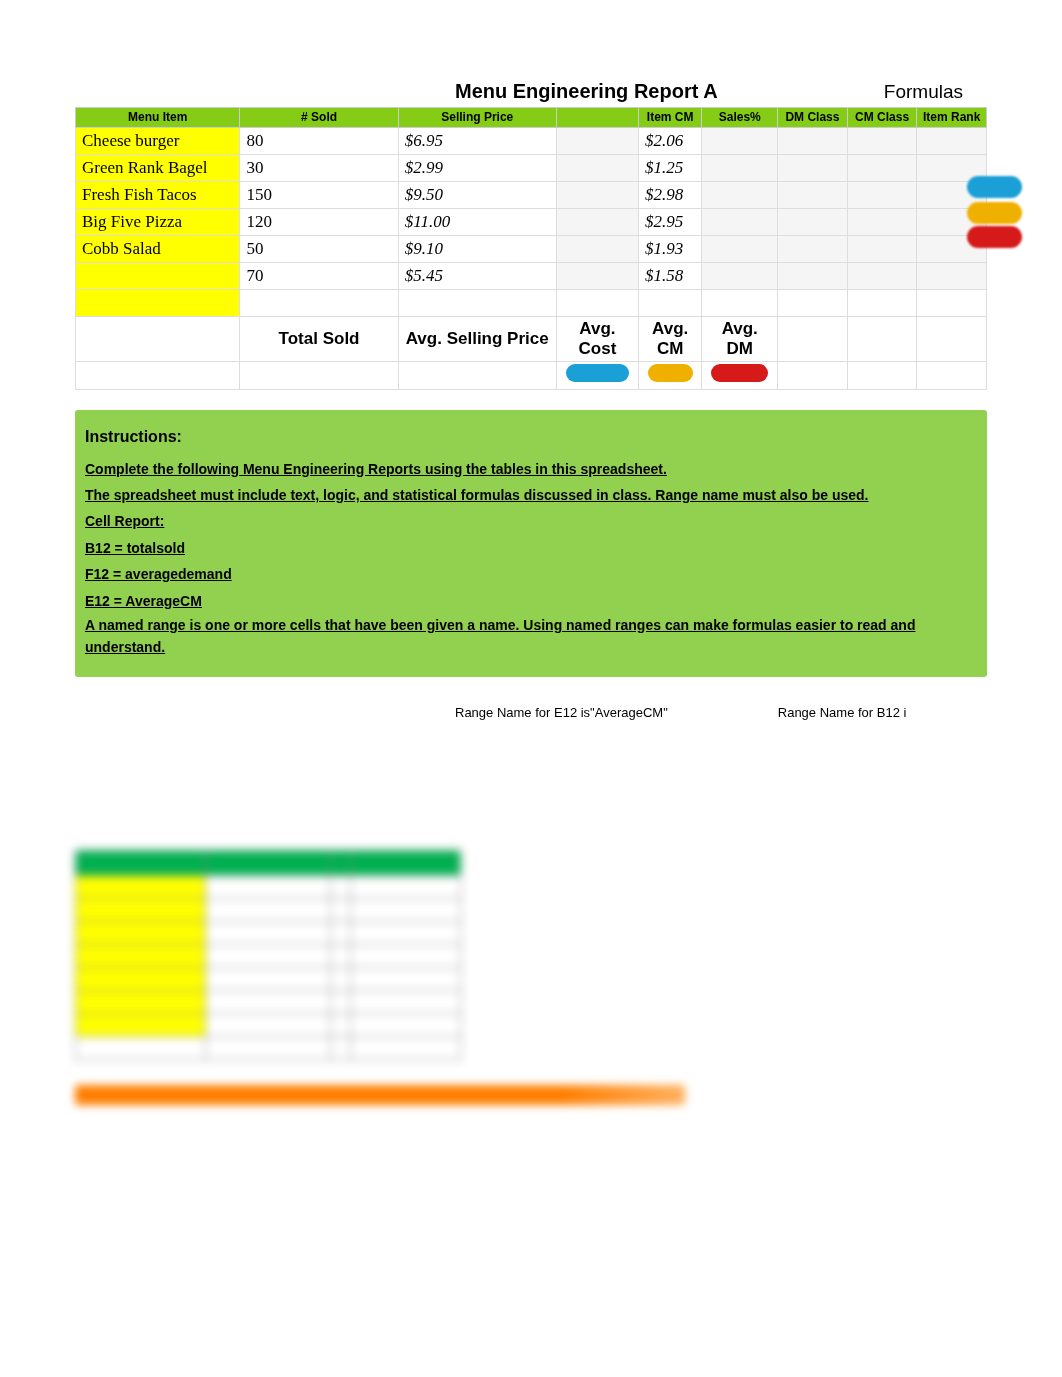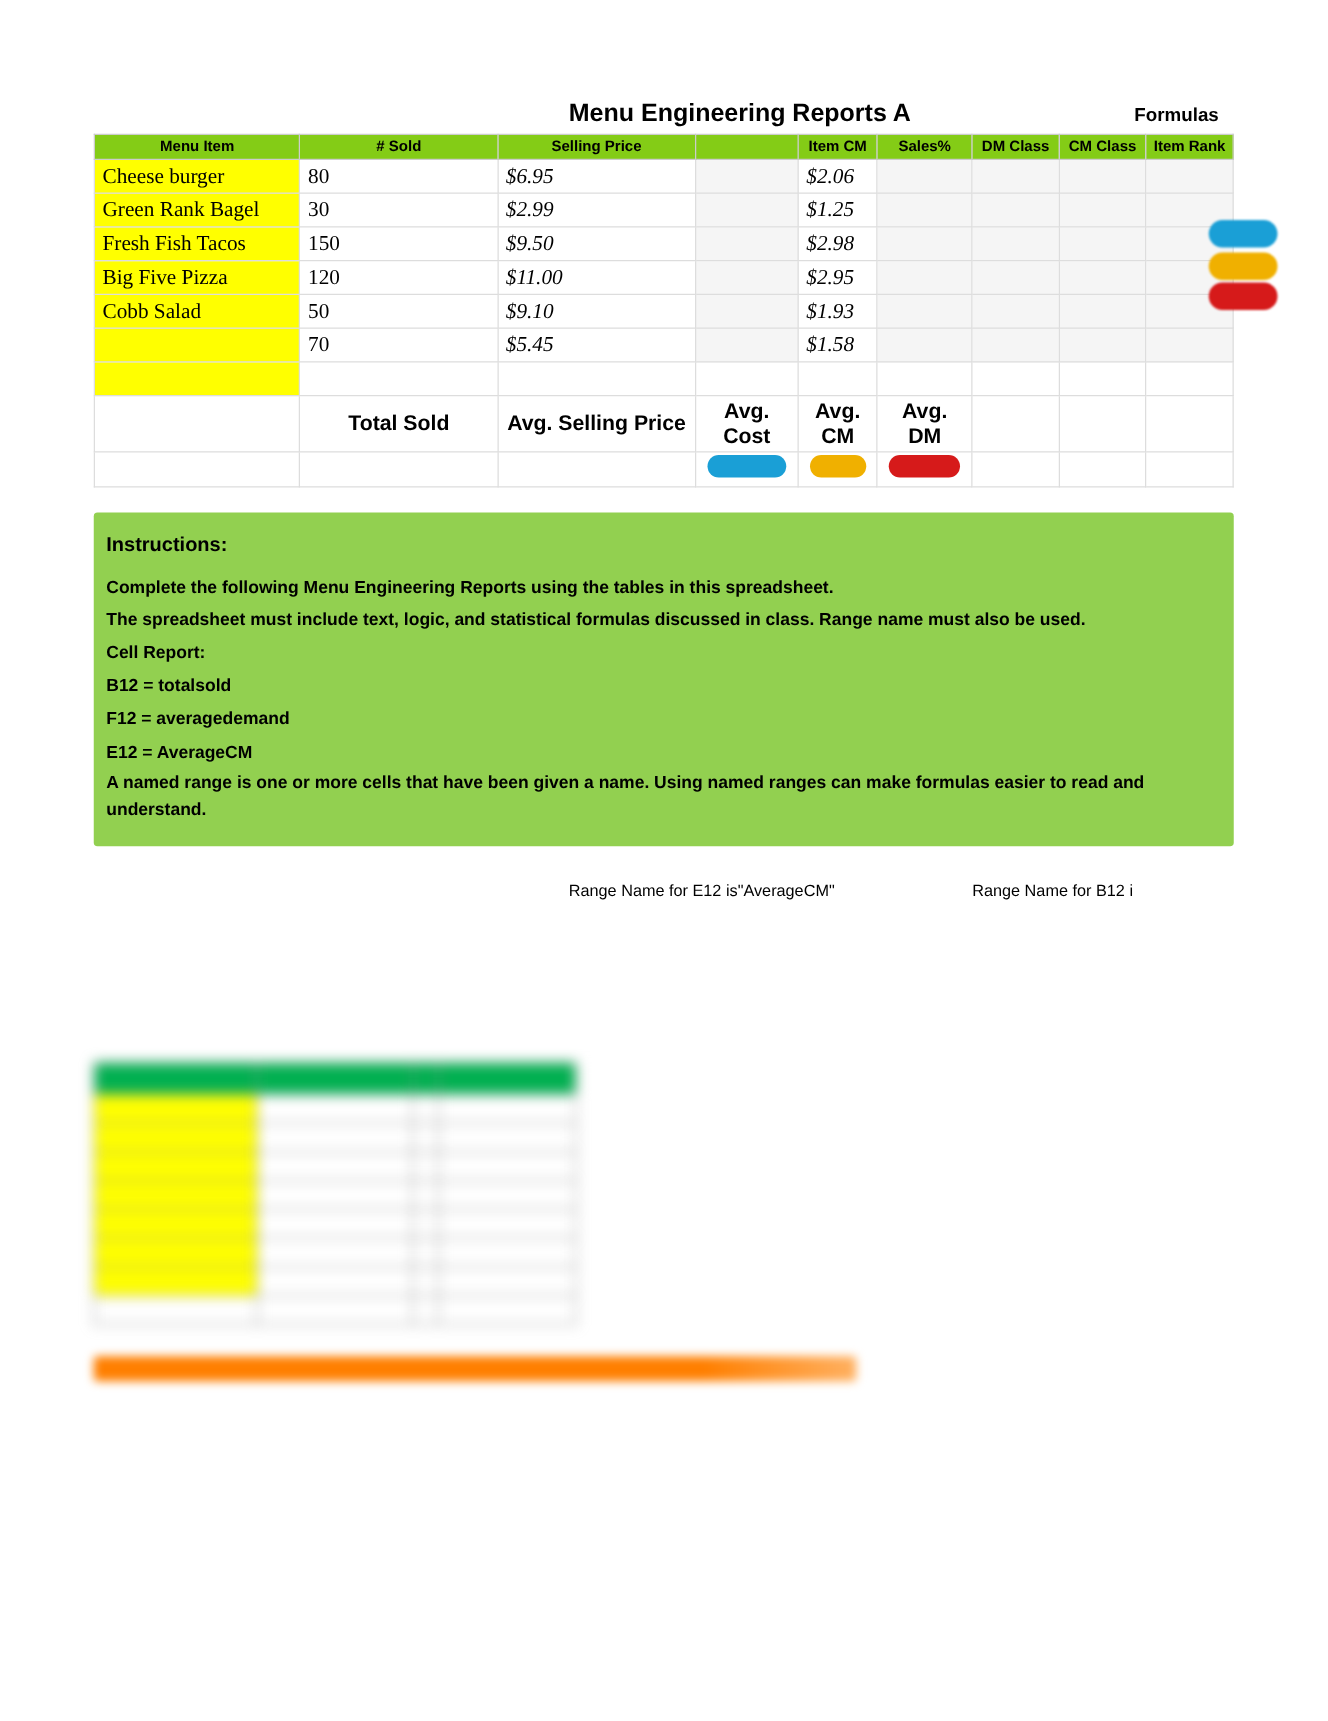--- a/index.html
+++ b/index.html
@@ -17,24 +17,24 @@
     display: flex;
     align-items: baseline;
     margin-bottom: 4px;
   }
   .title {
     font-size: 20px;
     font-weight: bold;
     margin-left: 380px;
   }
   .formulas {
-    font-size: 15px;
-    font-weight: bold;
+    font-size: 19px;
+    font-weight: normal;
     margin-left: auto;
-    margin-right: 12px;
+    margin-right: 24px;
   }
   table.main {
     border-collapse: collapse;
     width: 100%;
     table-layout: fixed;
   }
   table.main th {
     background: #84cc16;
     font-weight: bold;
     font-size: 12px;
@@ -104,20 +104,21 @@
     border-radius: 3px;
   }
   .instructions .hdr {
     font-weight: bold;
     font-size: 16px;
     margin-bottom: 8px;
   }
   .instructions p {
     margin: 4px 0;
     font-weight: bold;
+    text-decoration: underline;
   }
   .range-names {
     margin-top: 28px;
     display: flex;
     gap: 110px;
     font-size: 13px;
     padding-left: 380px;
     filter: blur(0.5px);
   }
   
@@ -169,21 +170,21 @@
   .col-dm { width: 55px; }
   .col-cmcl { width: 55px; }
   .col-rank { width: 55px; }
 </style>
 </head>
 <body>
 
 <div class="page">
 
   <div class="title-row">
-    <div class="title">Menu Engineering Reports A</div>
+    <div class="title">Menu Engineering Report A</div>
     <div class="formulas">Formulas</div>
   </div>
 
   <div class="side-pill pill-blue" style="top:176px;"></div>
   <div class="side-pill pill-yellow" style="top:202px;"></div>
   <div class="side-pill pill-red" style="top:226px;"></div>
 
   <table class="main">
     <colgroup>
       <col class="col-menu">

